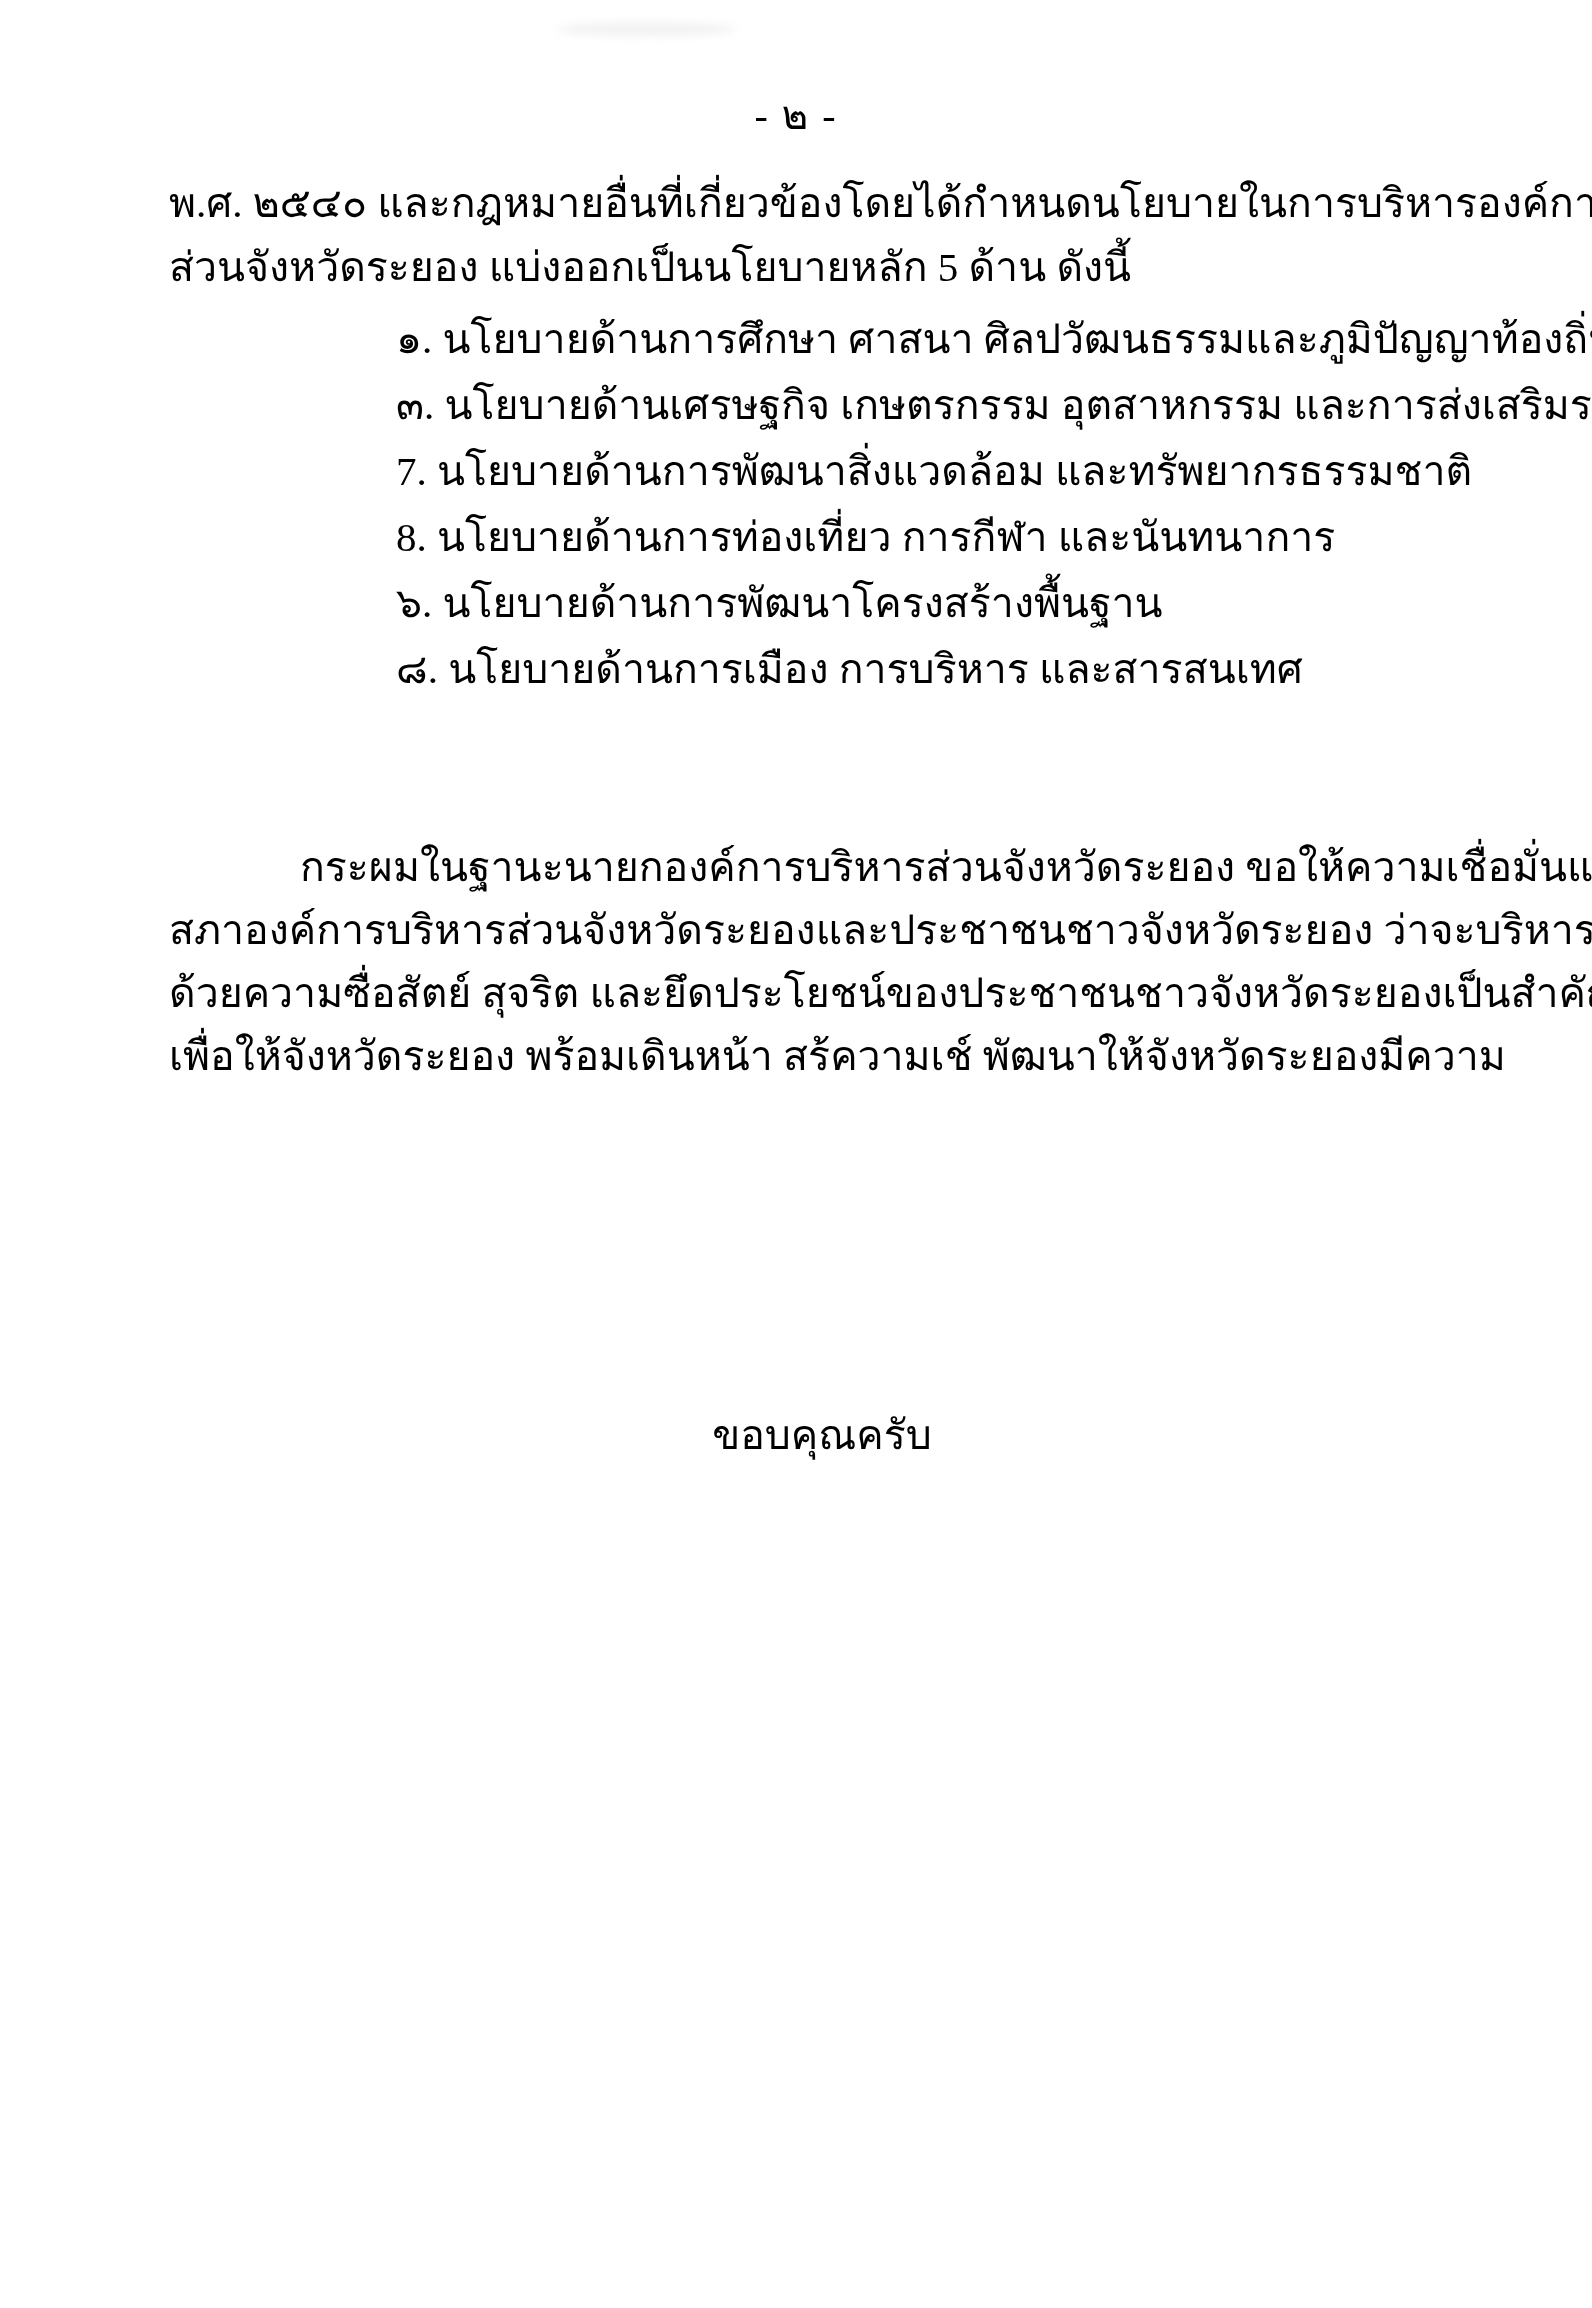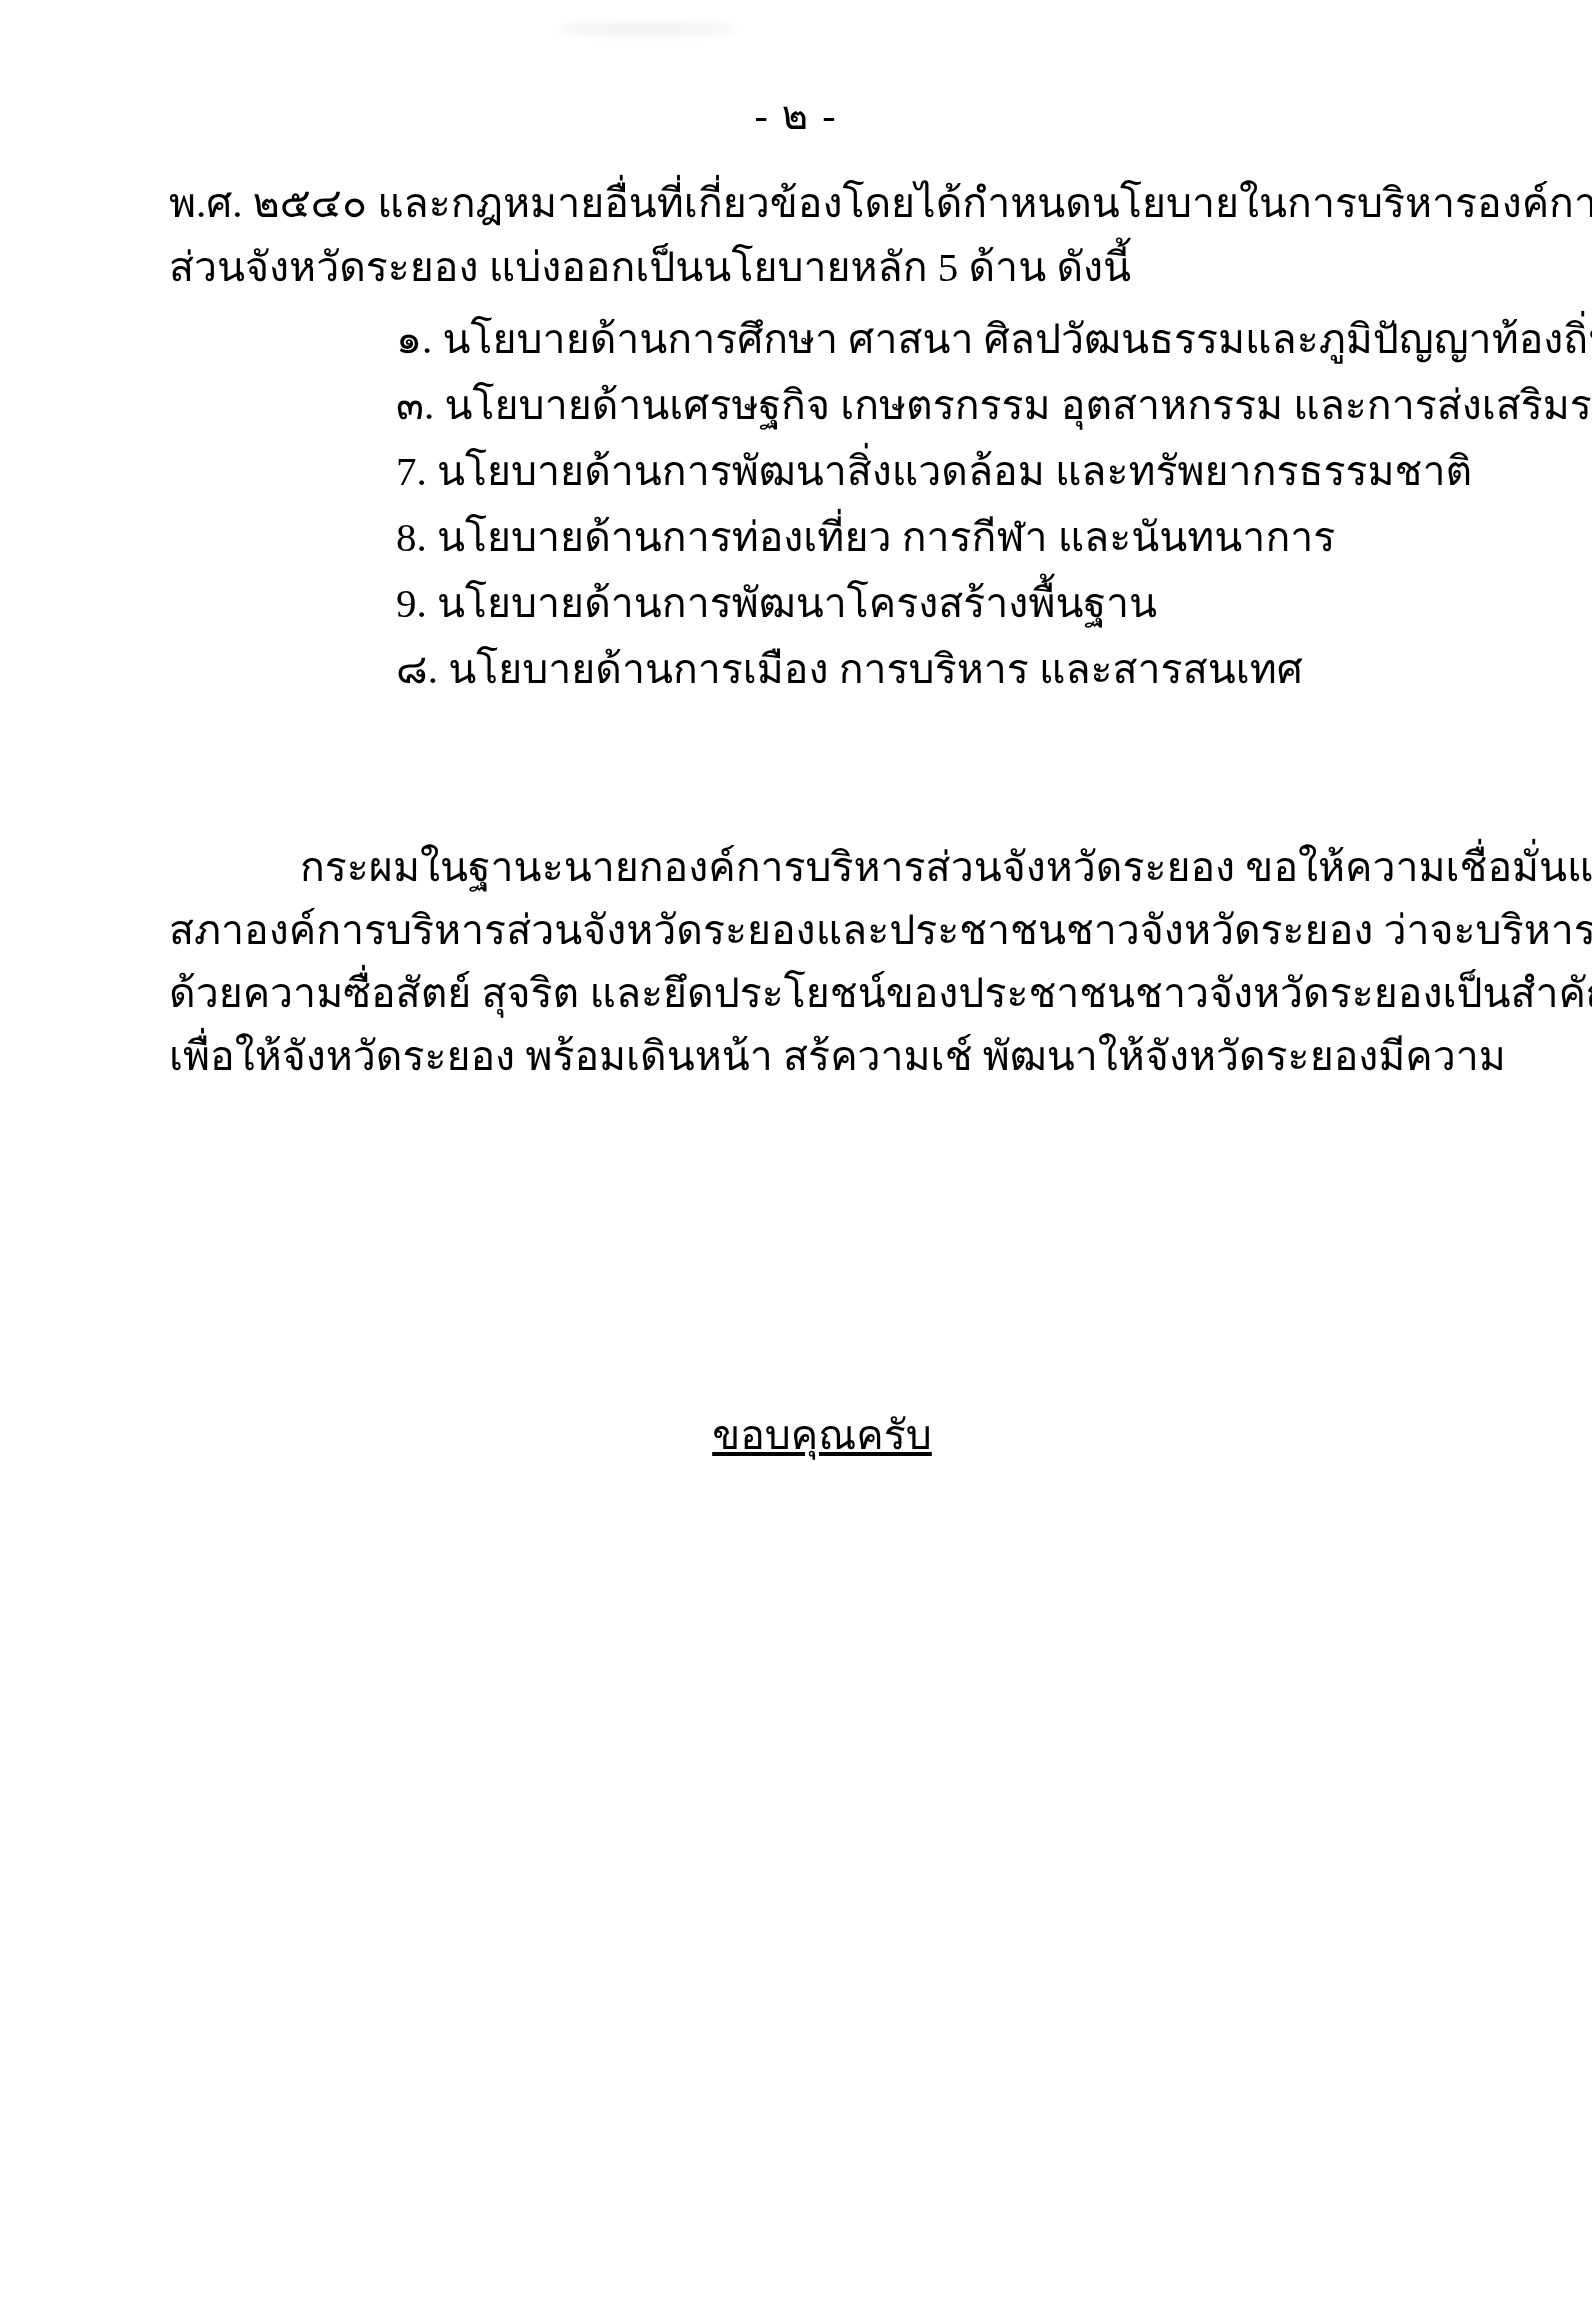--- a/index.html
+++ b/index.html
@@ -73,21 +73,20 @@
     padding-left: 131px;
   }
   .thanks {
     position: absolute;
     top: 1405px;
     left: 169px;
     right: 117px;
     text-align: center;
     font-size: 41px;
     line-height: 60px;
-    text-decoration: underline;
   }
 </style>
 </head>
 <body>
 
 <div class="page">
 
   <div class="scan-artifact"></div>
 
   <div class="page-number">- ๒ -</div>
@@ -95,21 +94,21 @@
   <div class="intro">
     <div class="line">พ.ศ. ๒๕๔๐ และกฎหมายอื่นที่เกี่ยวข้องโดยได้กำหนดนโยบายในการบริหารองค์การบริหาร</div>
     <div class="line">ส่วนจังหวัดระยอง แบ่งออกเป็นนโยบายหลัก 5 ด้าน ดังนี้</div>
   </div>
 
   <div class="policy-list">
     <div class="item">๑. นโยบายด้านการศึกษา ศาสนา ศิลปวัฒนธรรมและภูมิปัญญาท้องถิ่น</div>
     <div class="item">๓. นโยบายด้านเศรษฐกิจ เกษตรกรรม อุตสาหกรรม และการส่งเสริมรายได้</div>
     <div class="item">7. นโยบายด้านการพัฒนาสิ่งแวดล้อม และทรัพยากรธรรมชาติ</div>
     <div class="item">8. นโยบายด้านการท่องเที่ยว การกีฬา และนันทนาการ</div>
-    <div class="item">9. นโยบายด้านการพัฒนาโครงสร้างพื้นฐาน</div>
+    <div class="item">๖. นโยบายด้านการพัฒนาโครงสร้างพื้นฐาน</div>
     <div class="item">๘. นโยบายด้านการเมือง การบริหาร และสารสนเทศ</div>
   </div>
 
   <div class="closing">
     <div class="line indented">กระผมในฐานะนายกองค์การบริหารส่วนจังหวัดระยอง ขอให้ความเชื่อมั่นแก่</div>
     <div class="line">สภาองค์การบริหารส่วนจังหวัดระยองและประชาชนชาวจังหวัดระยอง ว่าจะบริหารงาน</div>
     <div class="line">ด้วยความซื่อสัตย์ สุจริต และยึดประโยชน์ของประชาชนชาวจังหวัดระยองเป็นสำคัญ</div>
     <div class="line">เพื่อให้จังหวัดระยอง พร้อมเดินหน้า สร้ความเช์ พัฒนาให้จังหวัดระยองมีความ</div>
   </div>
 

